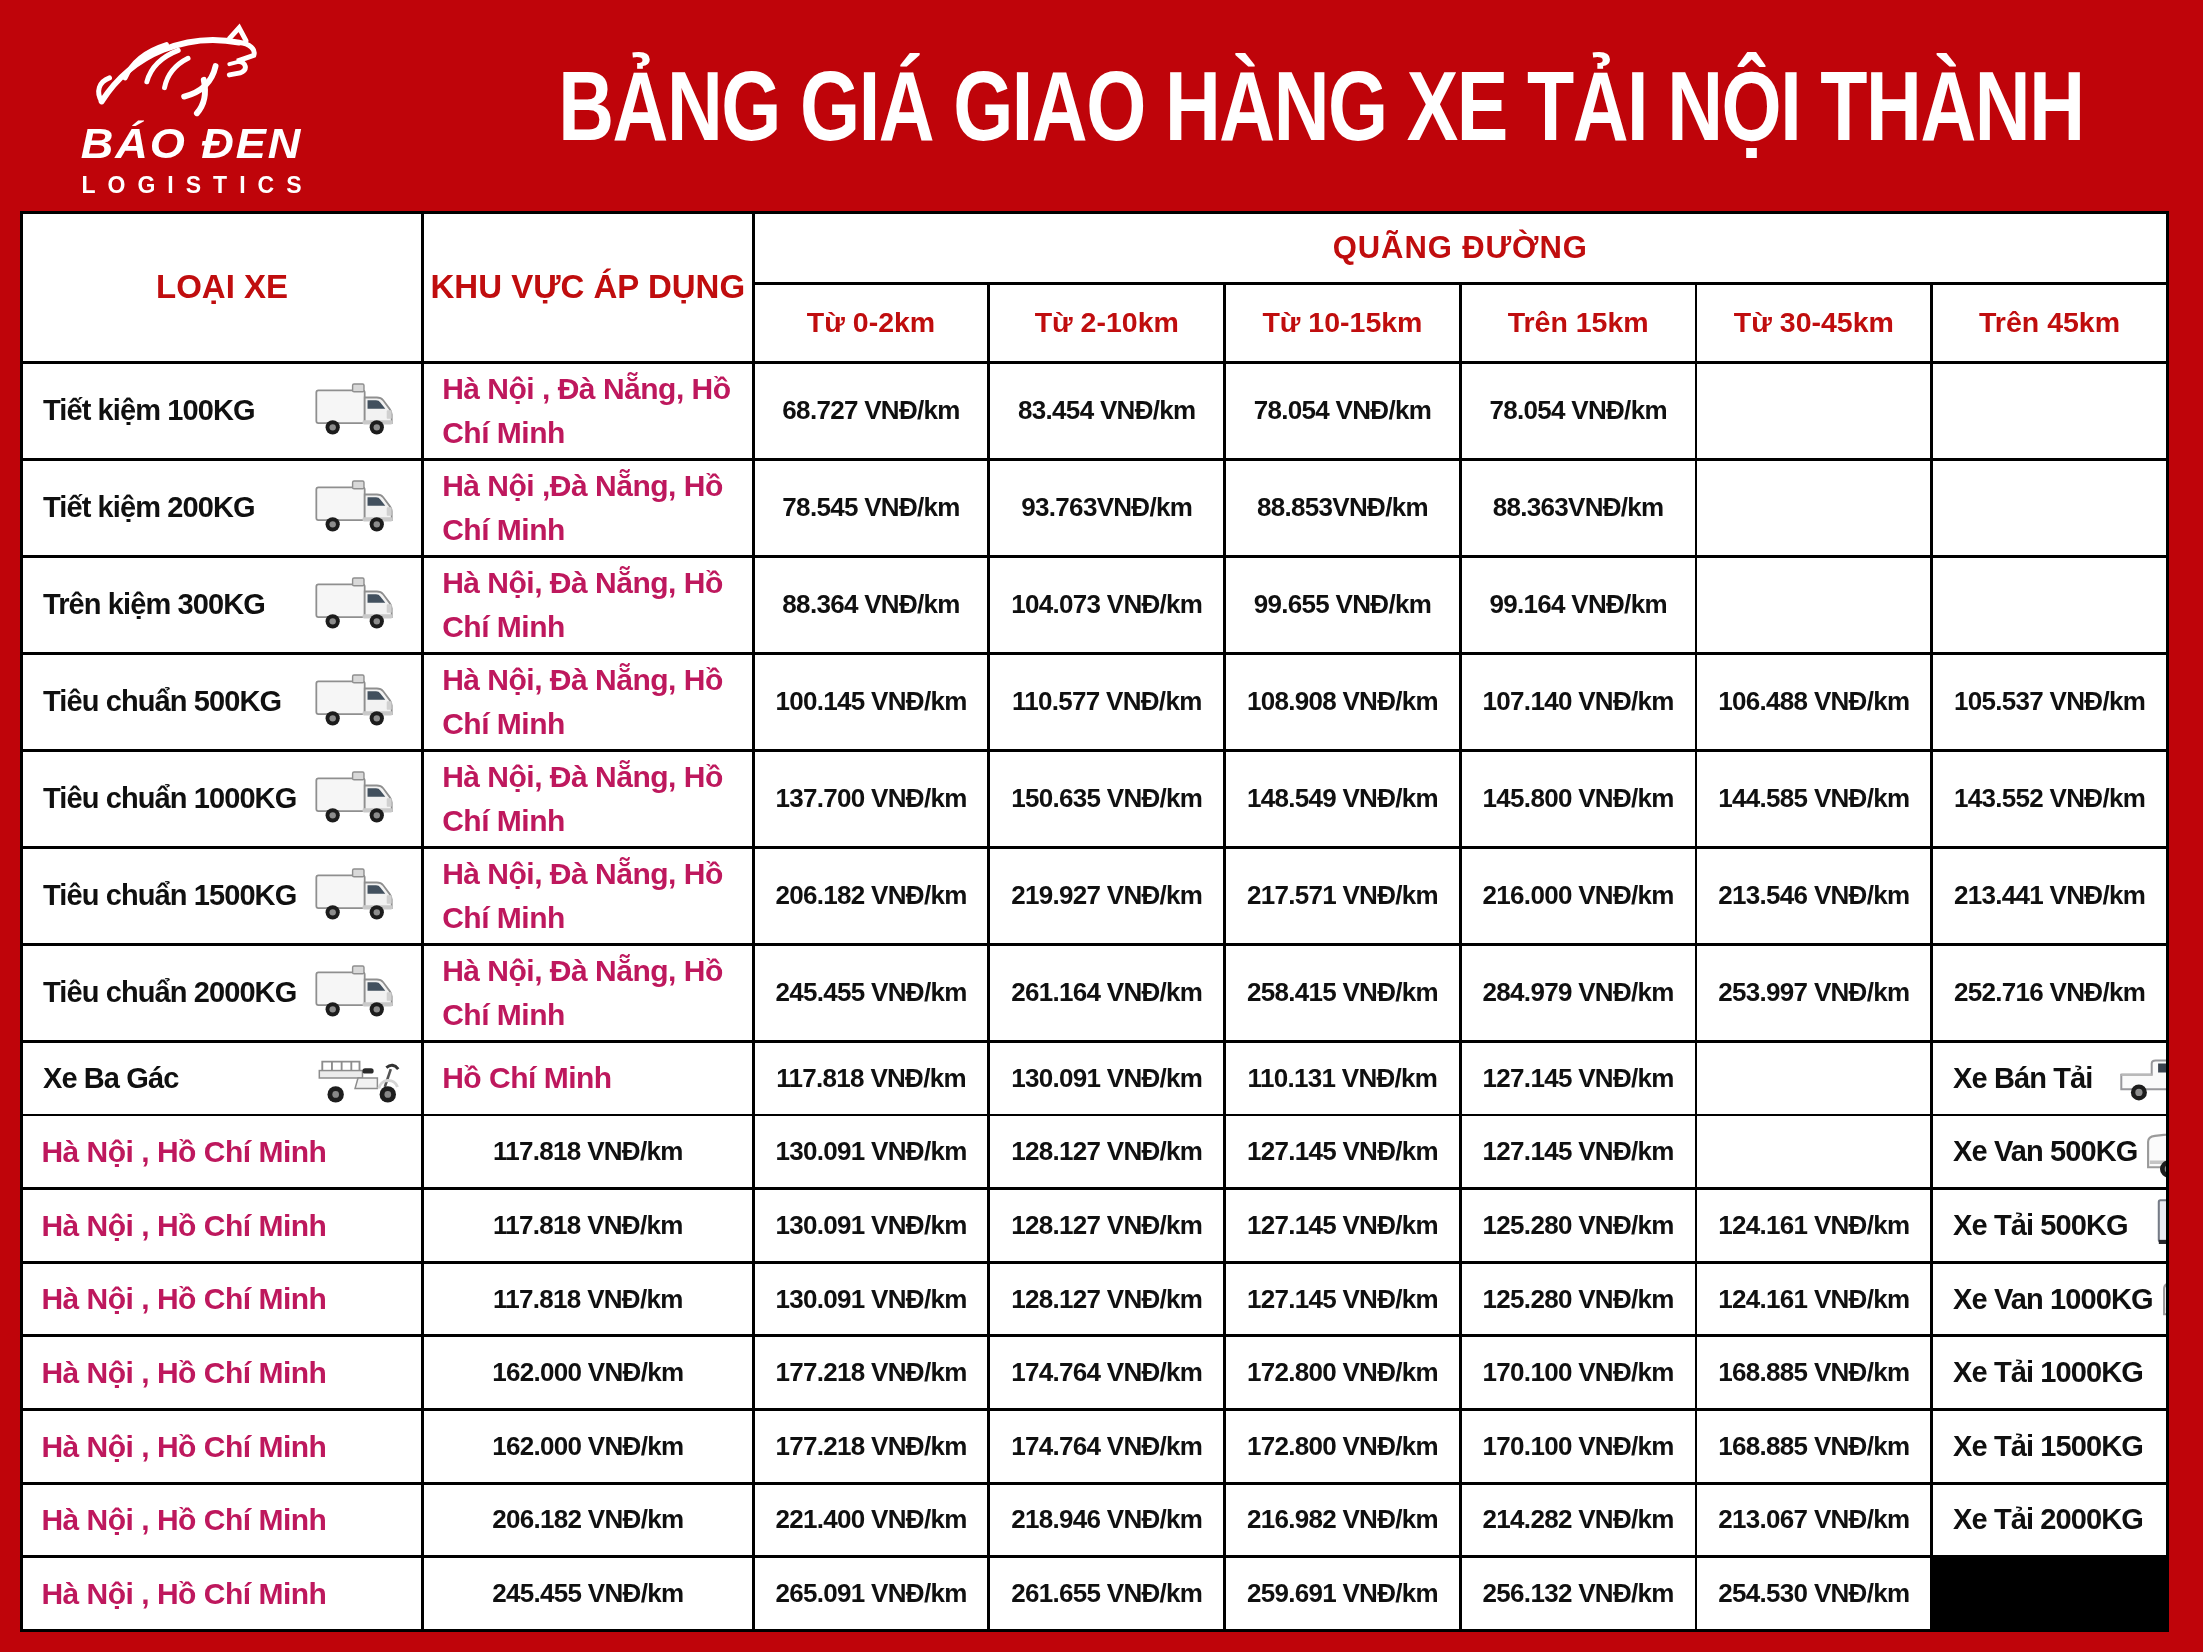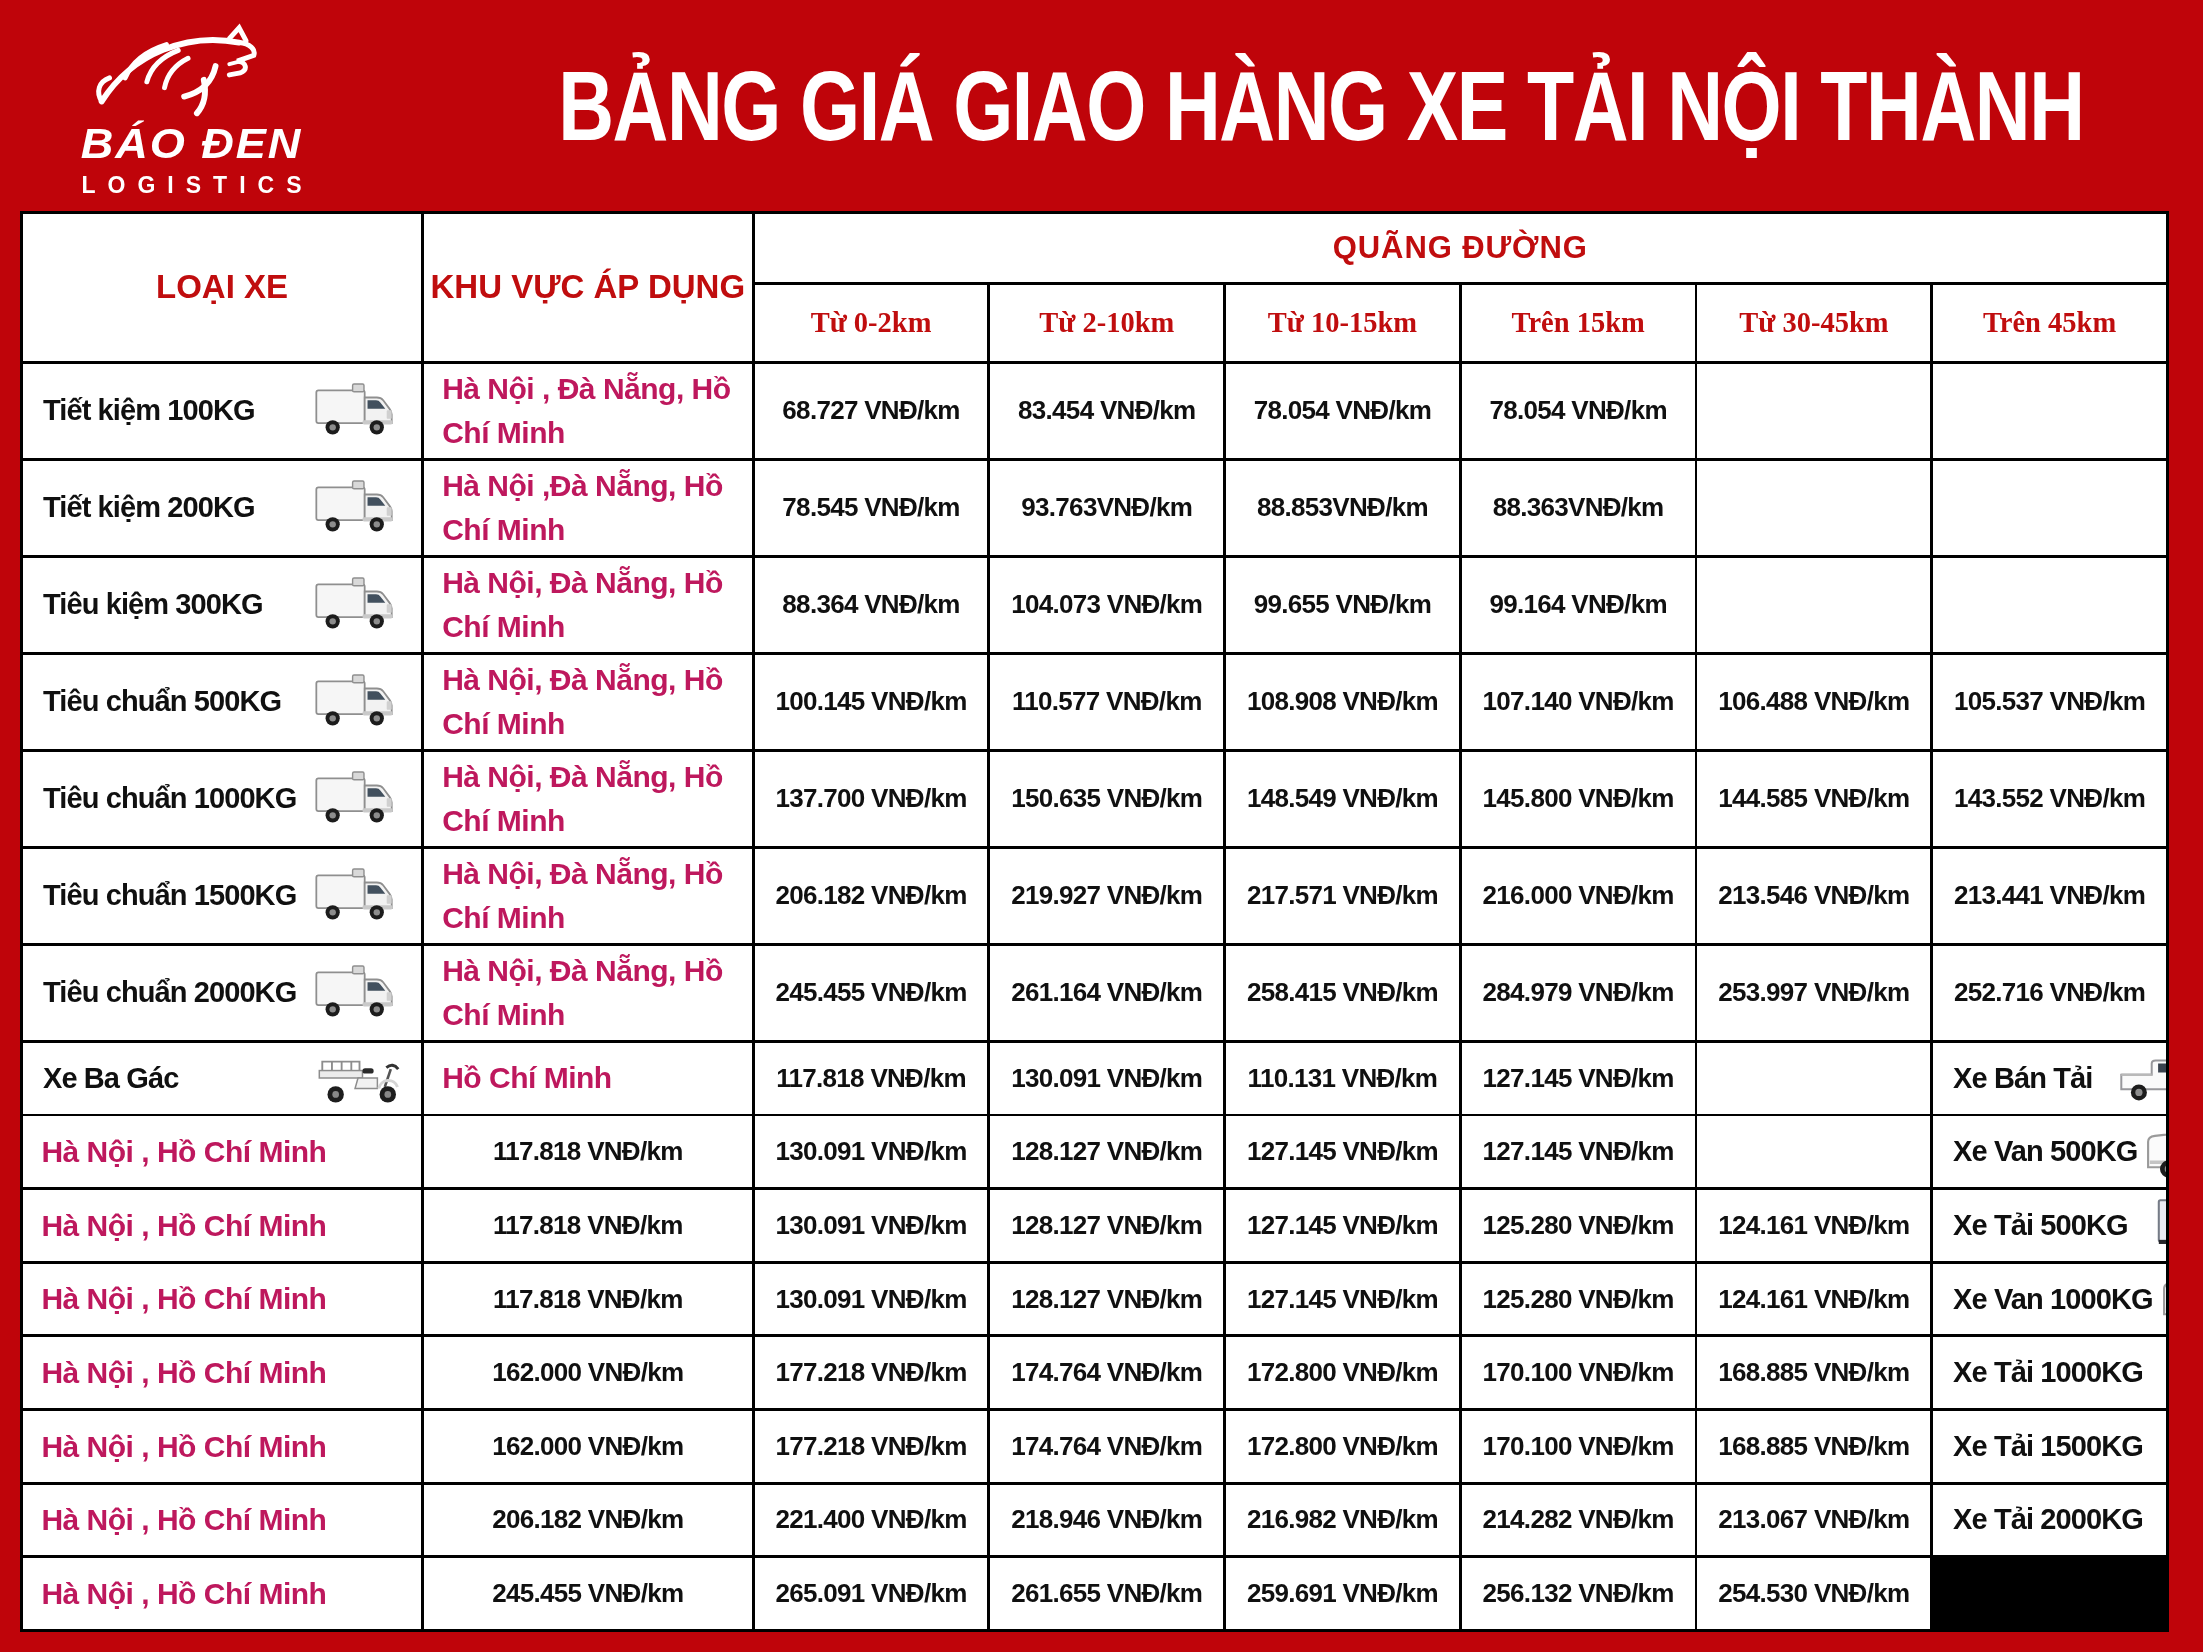--- a/index.html
+++ b/index.html
@@ -41,21 +41,21 @@
     gap:2.8px;
   }
   .cell{background:#fff;display:flex;align-items:center;overflow:hidden;}
   .hlabel{
     color:#c00d0e;font-weight:bold;justify-content:center;
     font-size:33px;letter-spacing:0;
   }
   .h-vehicle{grid-column:1;grid-row:1/3;}
   .h-region{grid-column:2;grid-row:1/3;}
   .h-group{grid-column:3/9;grid-row:1;font-size:31px;letter-spacing:0.9px;}
-  .subhead{grid-row:2;color:#c00d0e;font-weight:bold;font-size:28.5px;justify-content:center;font-family:Liberation Serif, serif;}
+  .subhead{grid-row:2;color:#c00d0e;font-weight:bold;font-size:28.5px;justify-content:center;}
   .vcell{justify-content:space-between;padding:0 14.7px 0 20px;box-sizing:border-box;}
   .vname{font-size:29px;font-weight:bold;color:#101010;letter-spacing:-0.9px;white-space:nowrap;}
   .rcell{
     font-size:30px;font-weight:bold;color:#be185d;padding:0 11px 0 18.4px;
     box-sizing:border-box;line-height:1.45;letter-spacing:-0.5px;
   }
   .pcell{justify-content:center;font-size:26px;font-weight:bold;color:#101010;
     letter-spacing:-0.7px;white-space:nowrap;font-stretch:condensed;}
   
   .vic{flex:none;}
@@ -177,21 +177,21 @@
       </svg>
     </div>
     <div class="cell rcell">Hà Nội ,Đà Nẵng, Hồ Chí Minh</div>
     <div class="cell pcell">78.545 VNĐ/km</div>
     <div class="cell pcell">93.763VNĐ/km</div>
     <div class="cell pcell">88.853VNĐ/km</div>
     <div class="cell pcell">88.363VNĐ/km</div>
     <div class="cell pcell"></div>
     <div class="cell pcell"></div>
     <div class="cell vcell">
-      <span class="vname">Tiêu kiệm 300KG</span>
+      <span class="vname">Trên kiệm 300KG</span>
       <svg class="vic vic-box-truck-white" aria-hidden="true" viewBox="0 0 102 70" width="94" height="64">
         <use href="#icon-box-truck-white"></use>
       </svg>
     </div>
     <div class="cell rcell">Hà Nội, Đà Nẵng, Hồ Chí Minh</div>
     <div class="cell pcell">88.364 VNĐ/km</div>
     <div class="cell pcell">104.073 VNĐ/km</div>
     <div class="cell pcell">99.655 VNĐ/km</div>
     <div class="cell pcell">99.164 VNĐ/km</div>
     <div class="cell pcell"></div>

